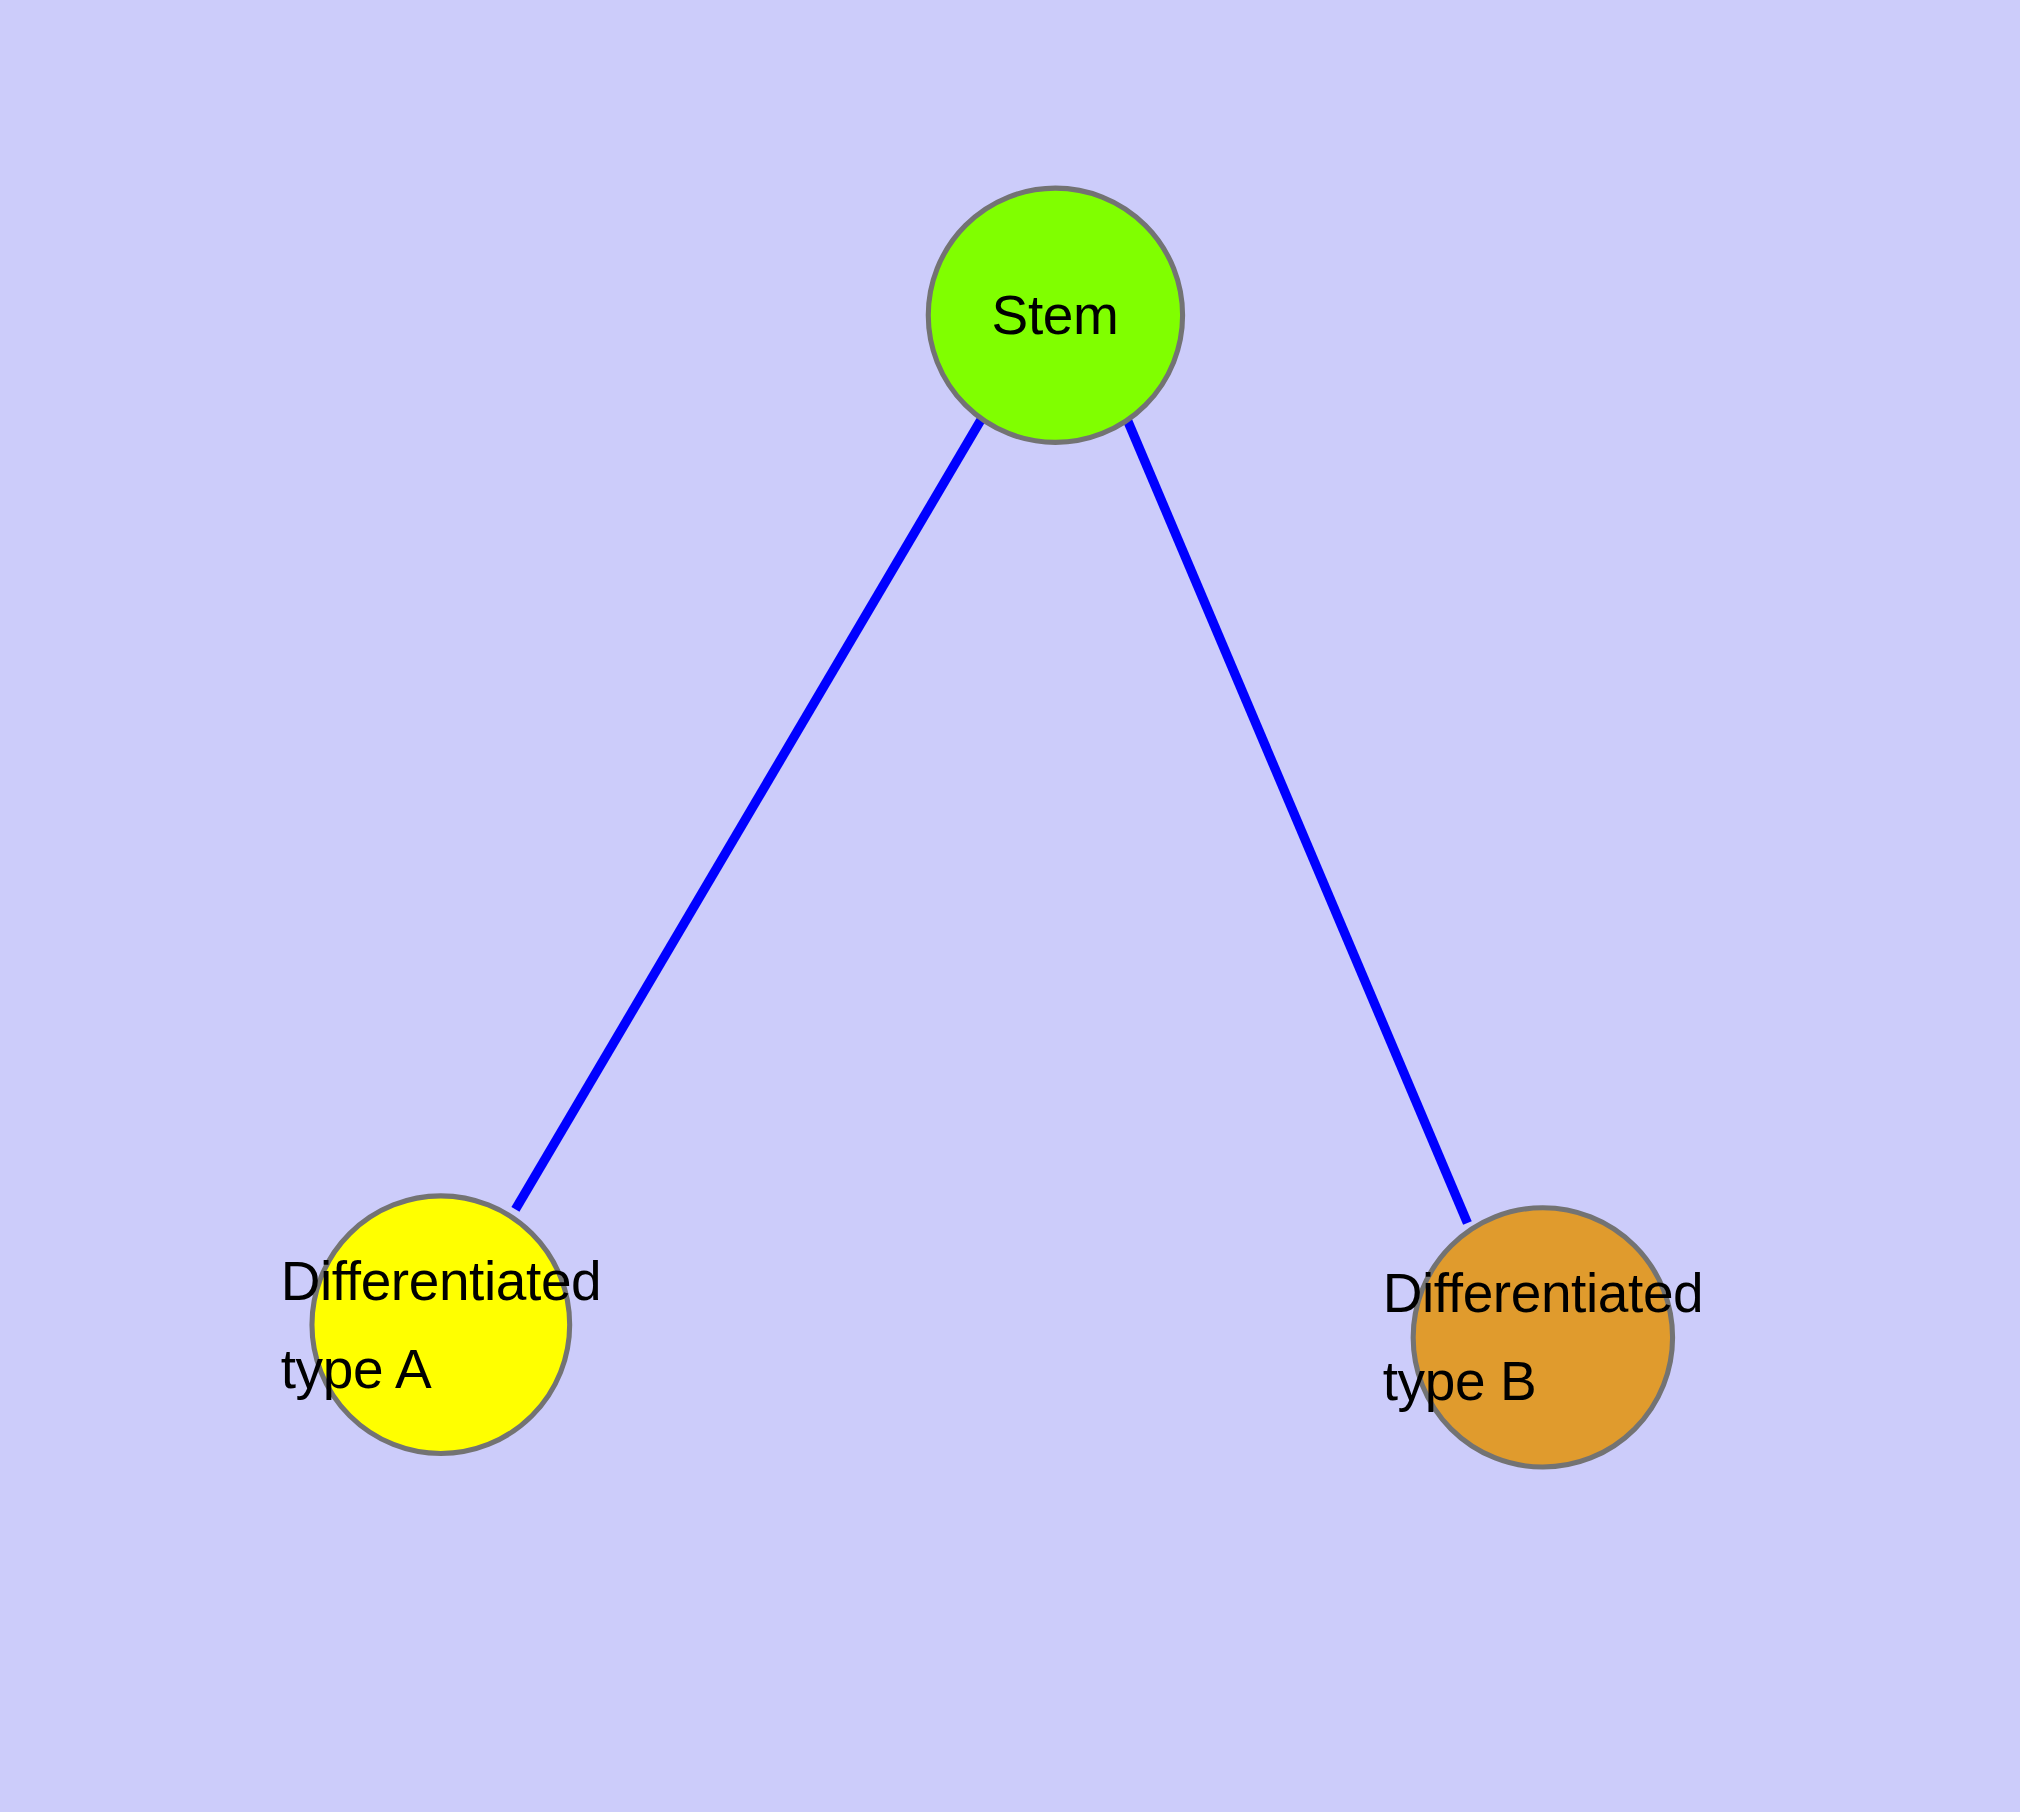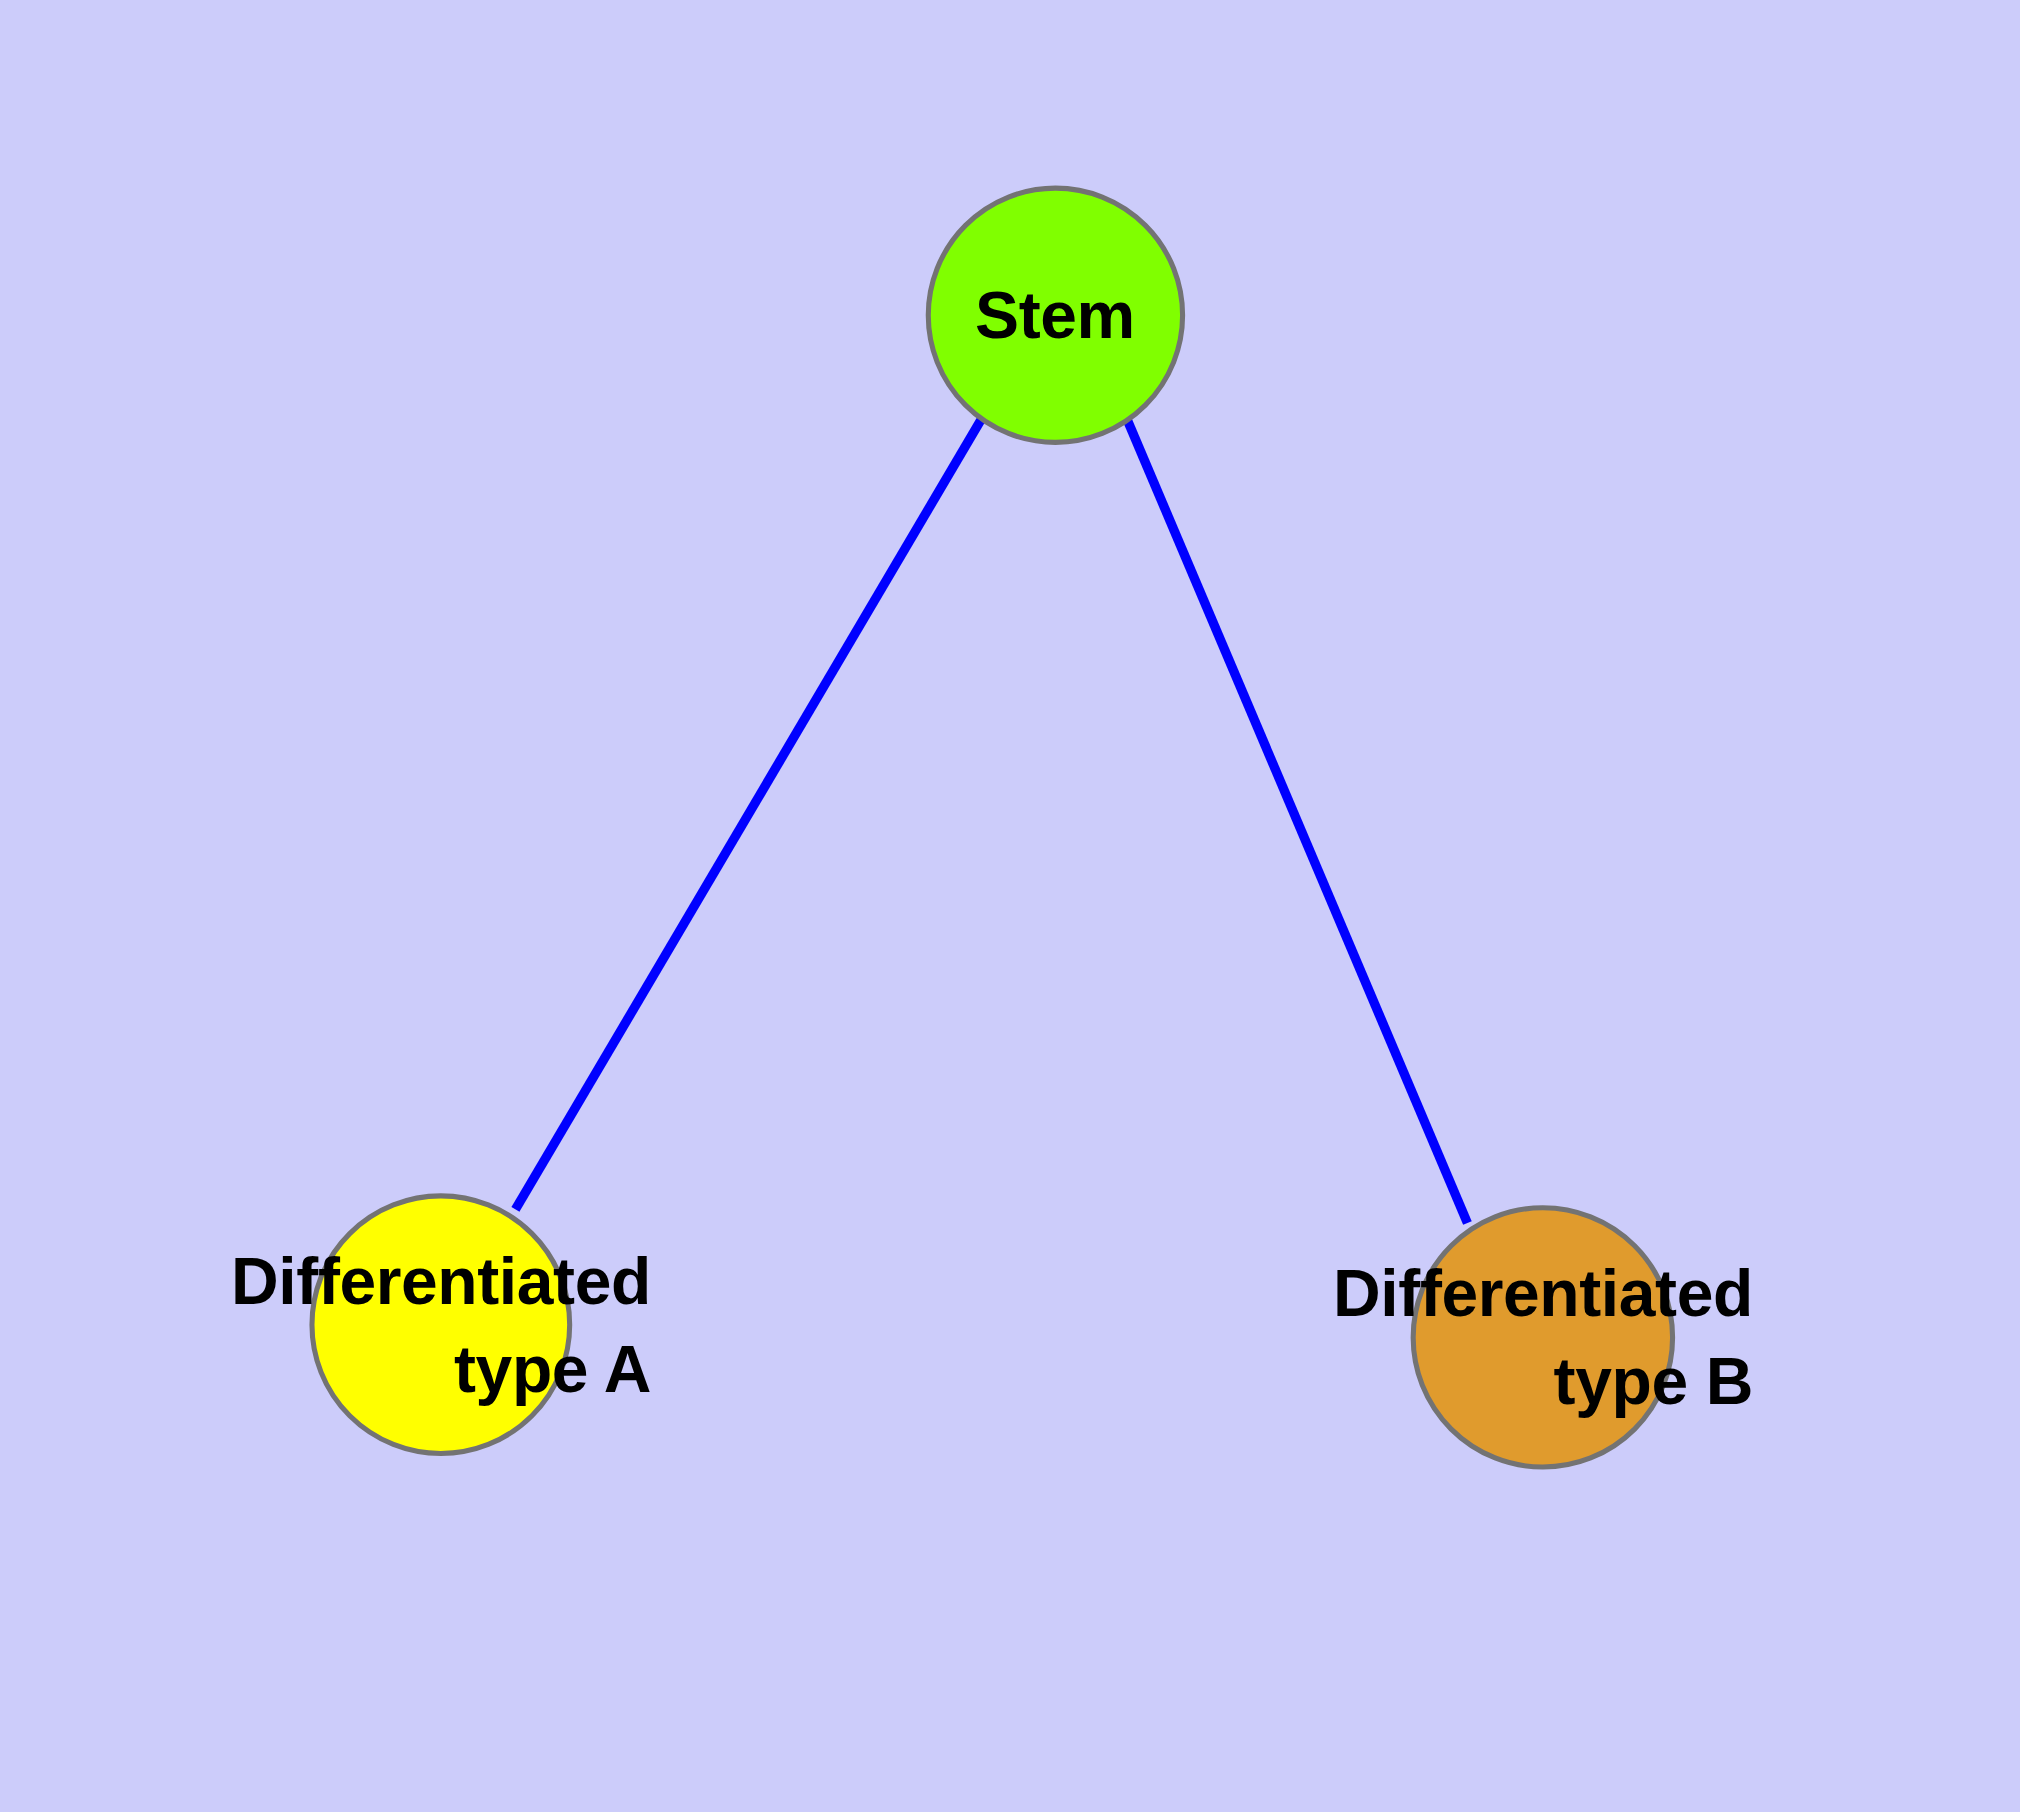--- a/index.html
+++ b/index.html
@@ -20,24 +20,24 @@
     position: absolute;
     left: 0;
     top: 0;
     width: 2021px;
     height: 1812px;
   }
   .node-label {
     position: absolute;
     color: #000000;
     font-family: "Liberation Sans", "DejaVu Sans", sans-serif;
-    font-weight: bold;
-    font-size: 66px;
+    font-weight: normal;
+    font-size: 55px;
     line-height: 88px;
-    text-align: right;
+    text-align: left;
     white-space: pre;
     letter-spacing: -0.4px;
     pointer-events: none;
     transform: translate(-50%, -50%);
   }
 </style>
 </head>
 <body>
 
 <div id="canvas" style="width: 2021px; height: 1812px; background: rgb(204, 204, 250);">

